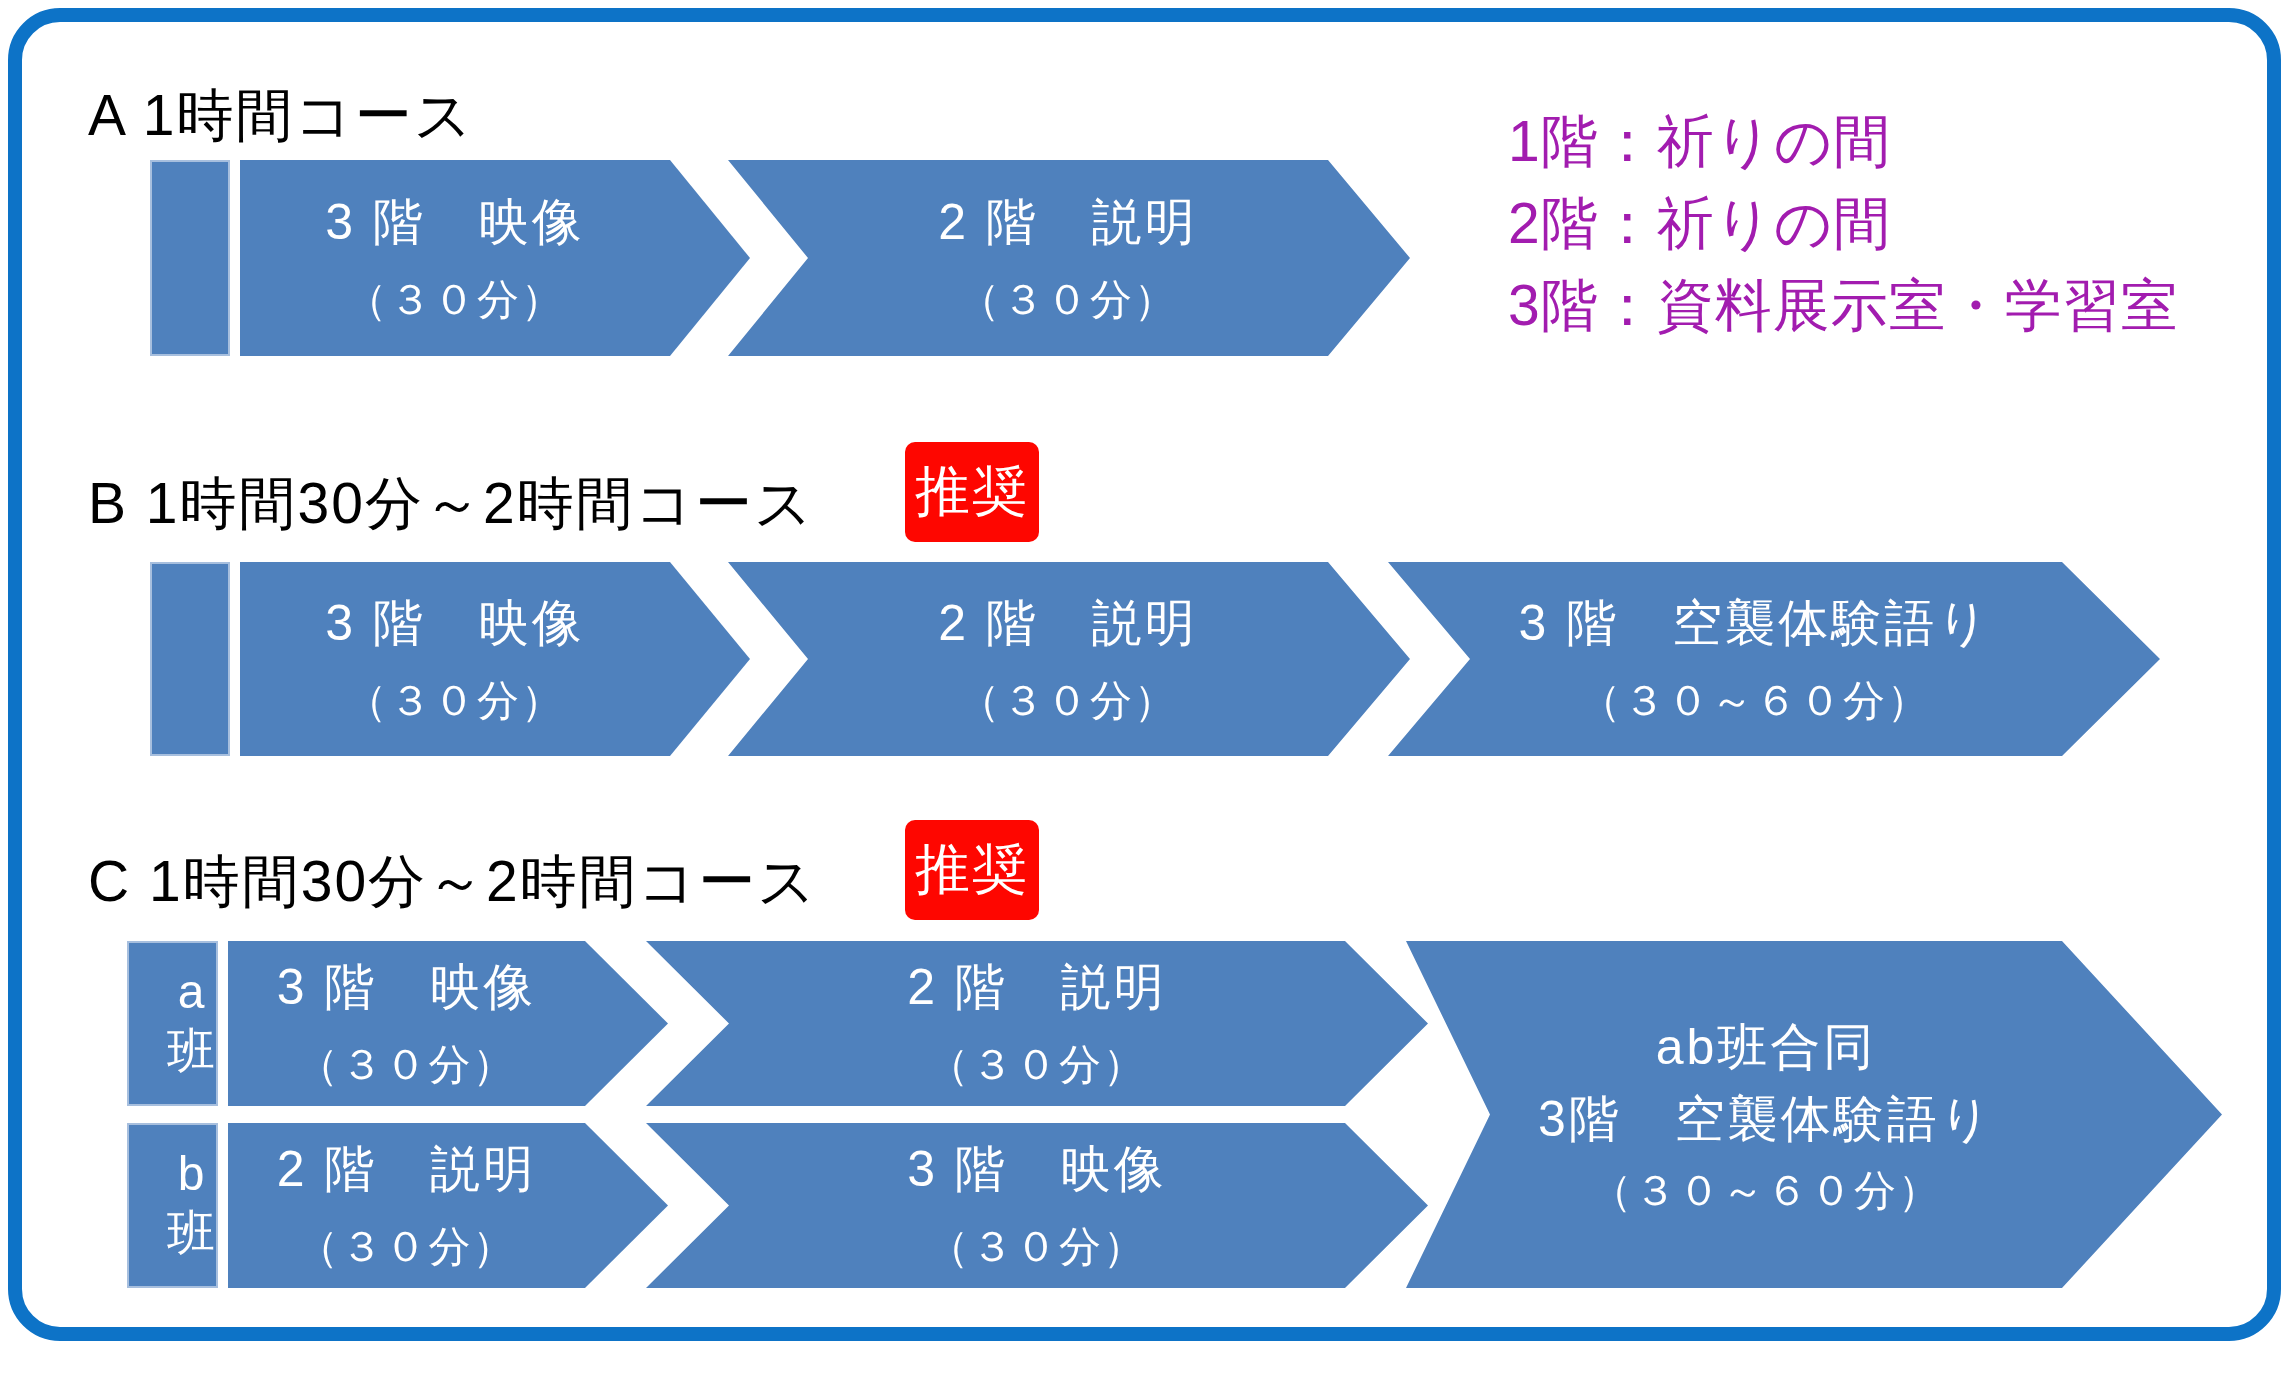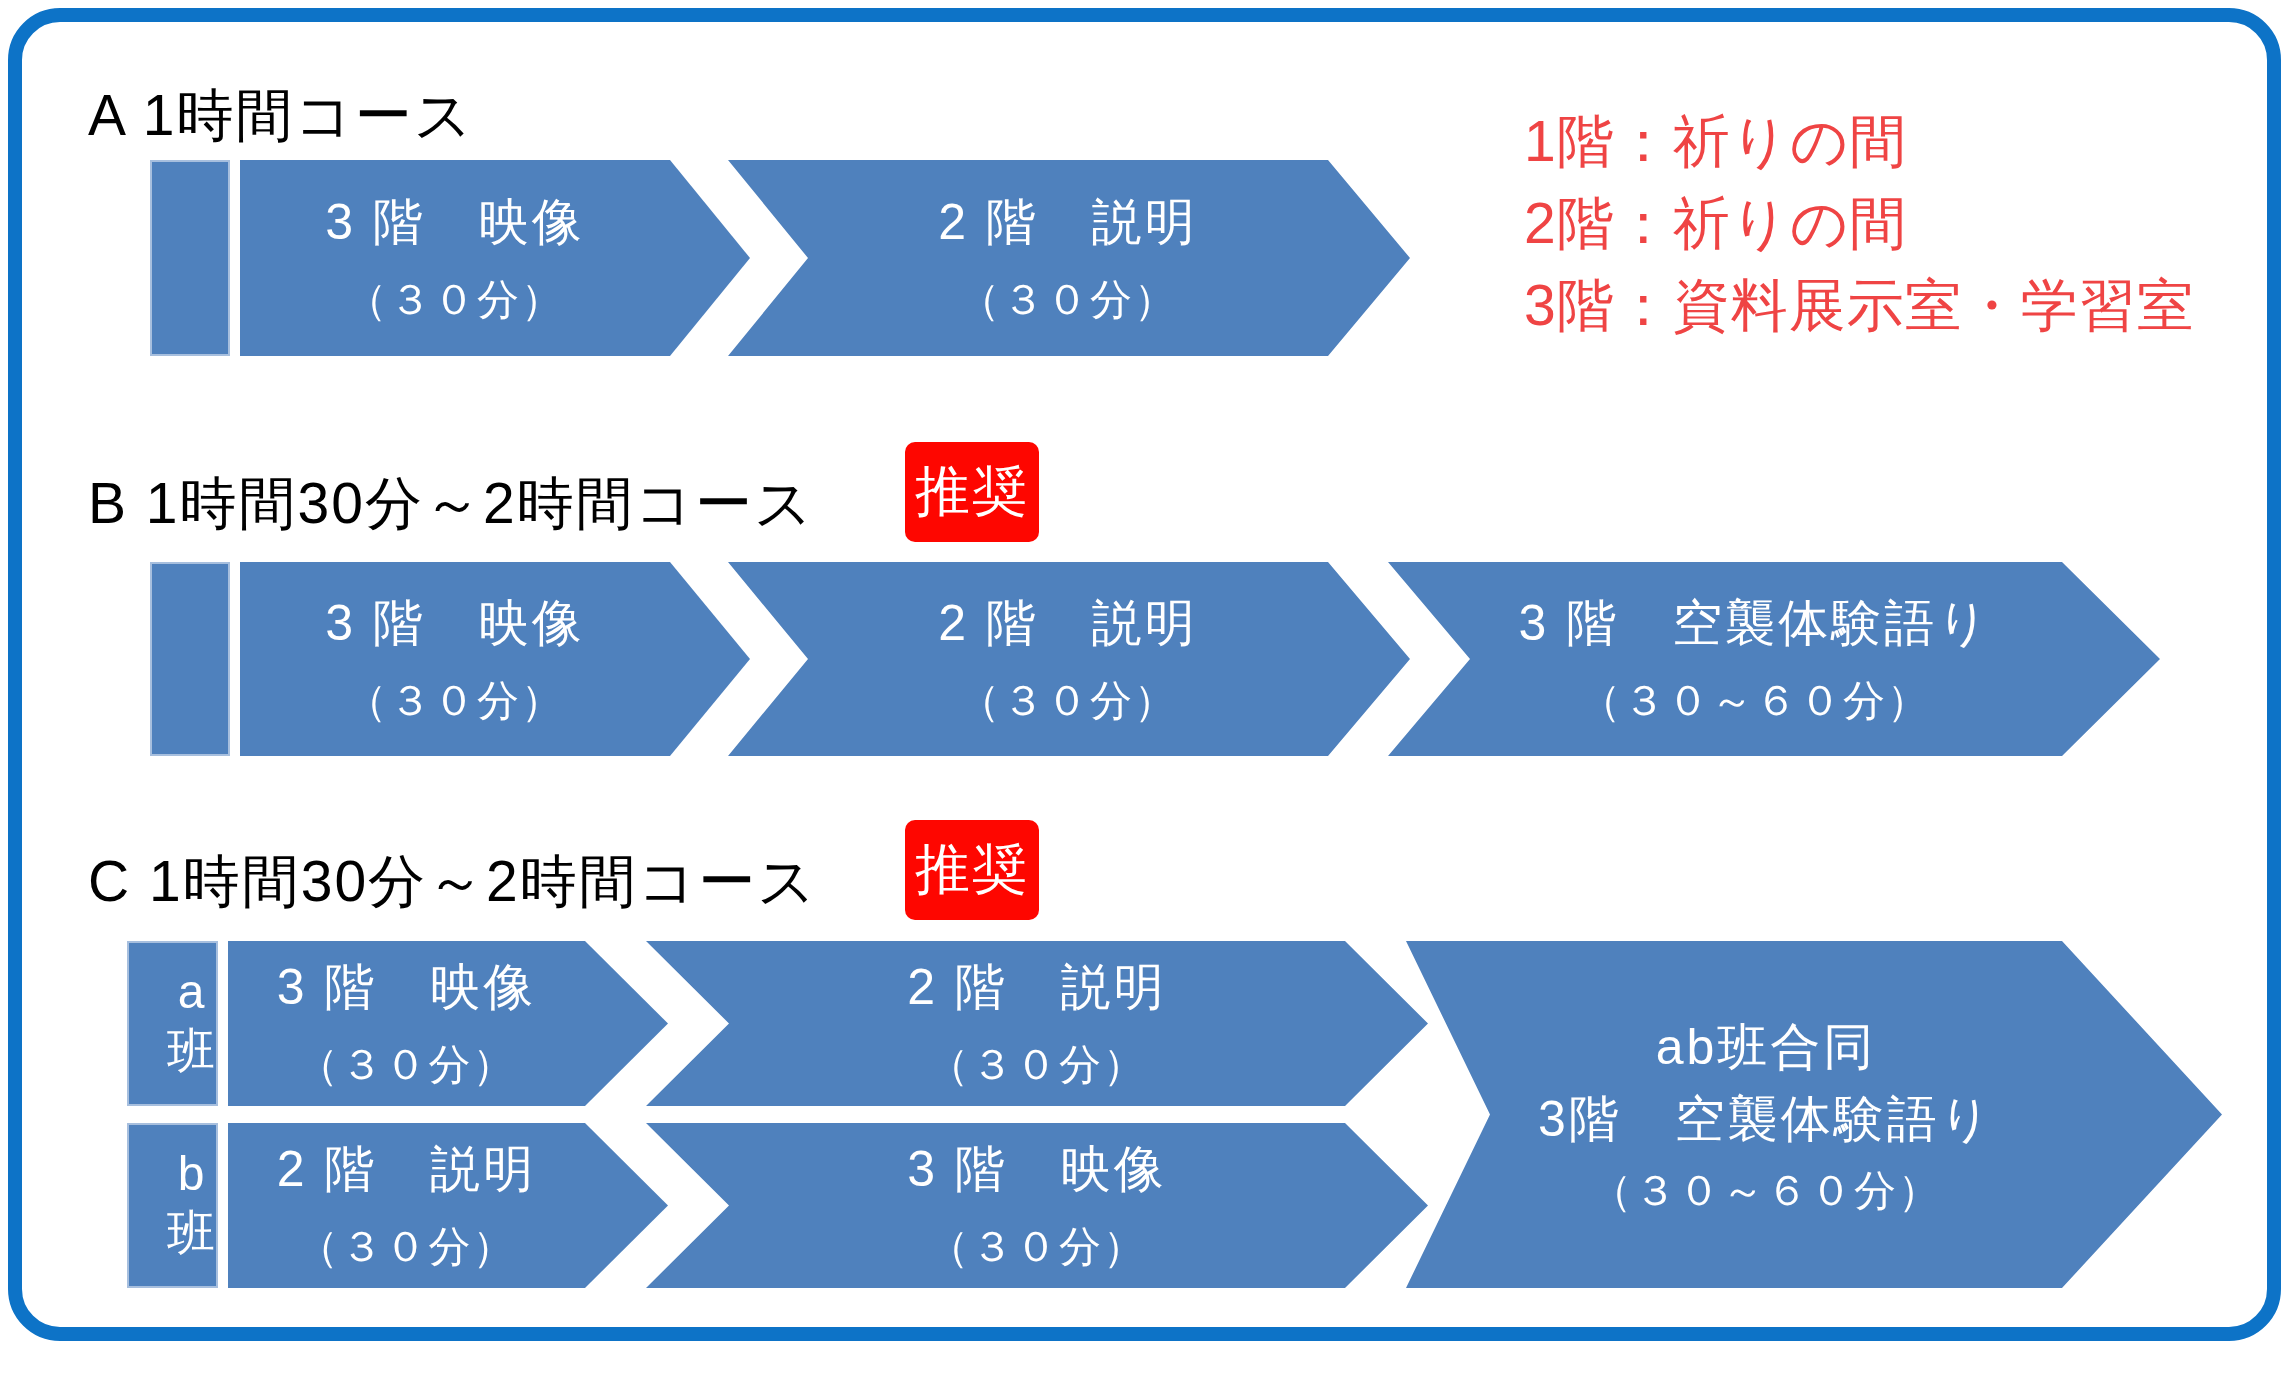--- a/index.html
+++ b/index.html
@@ -9,22 +9,22 @@
   }
   .frame{
     position:absolute;left:8px;top:8px;right:8px;bottom:8px;
     border:14px solid #0d73c7;border-radius:52px;pointer-events:none;
   }
   .heading{
     position:absolute;color:#000;font-size:57px;letter-spacing:2px;white-space:nowrap;
     font-weight:500;
   }
   .legend{
-    position:absolute;left:1508px;top:100px;color:#ef4444;font-size:57px;line-height:82px;
-    letter-spacing:1px;font-weight:500;white-space:nowrap;margin-left:16px;
+    position:absolute;left:1508px;top:100px;color:#a21caf;font-size:57px;line-height:82px;
+    letter-spacing:1px;font-weight:500;white-space:nowrap;
   }
   .badge{
     position:absolute;width:134px;height:100px;background:#fe0600;border-radius:10px;
     color:#fff;font-size:55px;display:flex;align-items:center;justify-content:center;
     letter-spacing:2px;font-weight:500;
   }
   .shape{
     position:absolute;background:#4f81bd;color:#ffffff;
     display:flex;flex-direction:column;justify-content:center;align-items:center;
     text-align:center;box-sizing:border-box;

